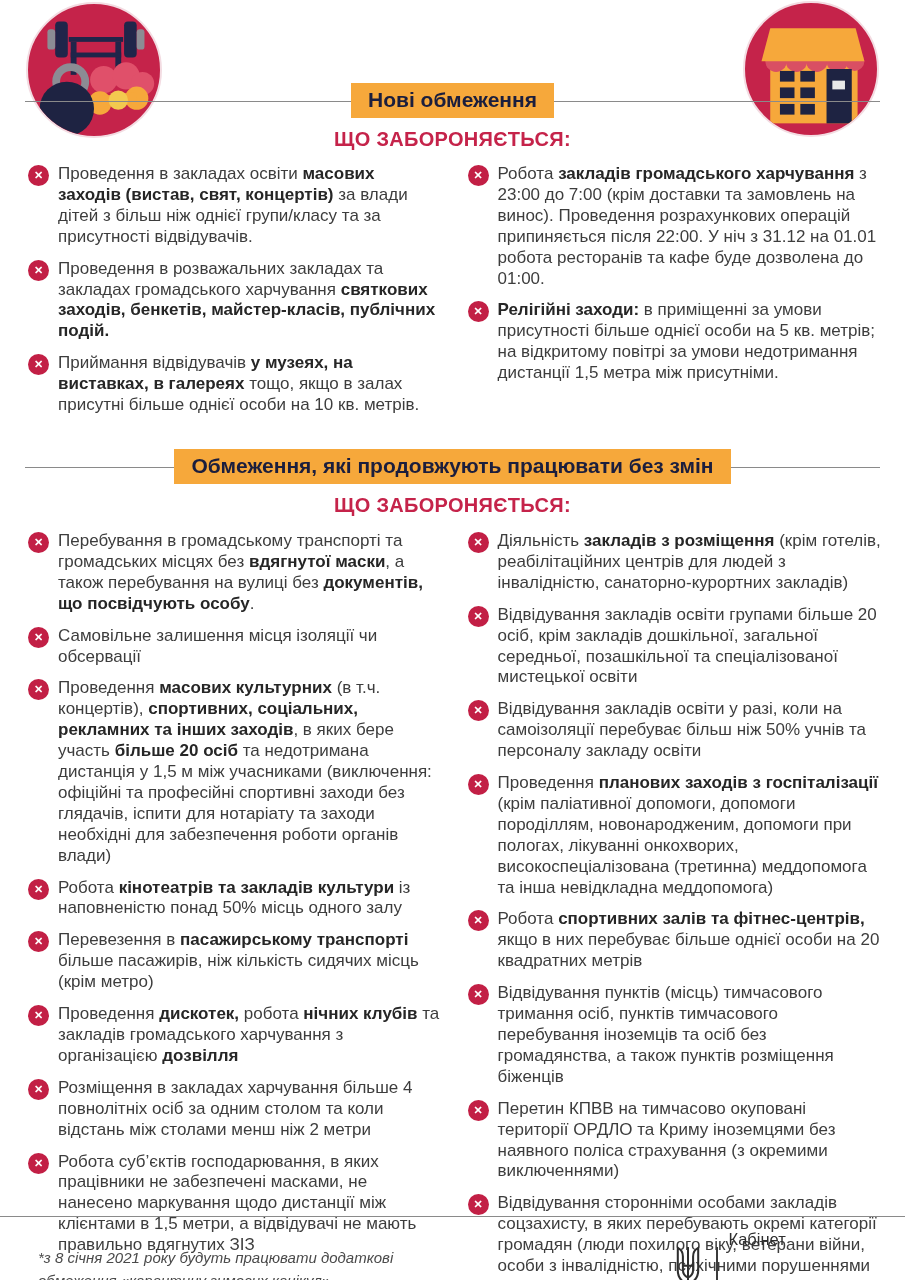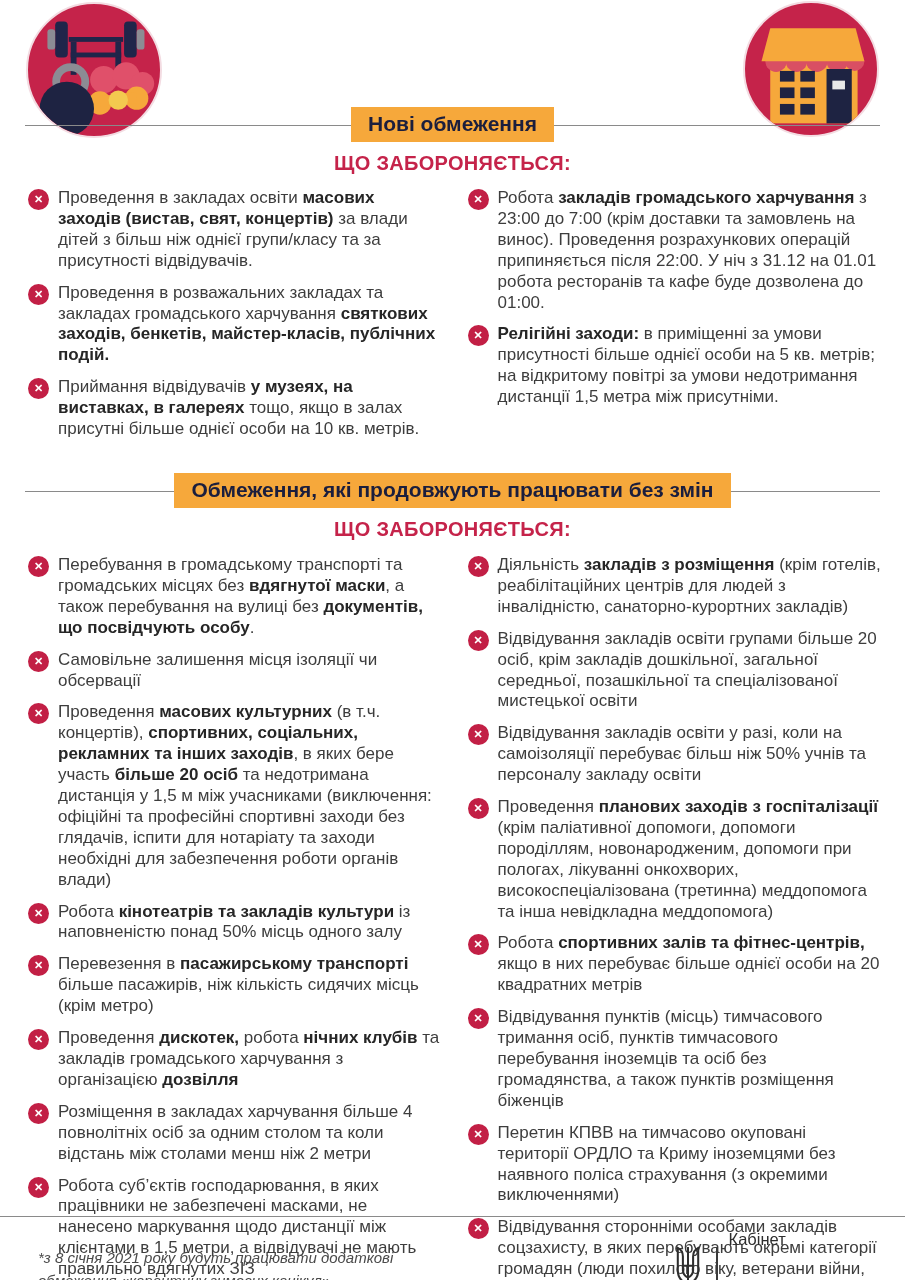--- a/index.html
+++ b/index.html
@@ -18,21 +18,21 @@
   .hcircle.right{right:26px;top:1px;}
   .hcircle svg{display:block;width:100%;height:100%;}
 
   
   .badge-row{position:relative;text-align:center;height:36px;}
   .badge-row .rule{position:absolute;left:25px;right:25px;top:50%;border-top:1.5px solid #8a8a8a;}
   .badge{position:relative;display:inline-block;background:#f6a83b;color:#1b1e3d;
          font-weight:bold;font-size:21px;padding:5px 17px 6px;z-index:2;}
   .prohibit{ text-align:center;color:#c5234a;font-weight:bold;font-size:20px;letter-spacing:.3px;}
 
-  .sec1-badge{margin-top:107px;}
+  .sec1-badge{margin-top:83px;}
   .sec1-prohibit{margin:9px 0 13px;}
   .sec2-badge{margin-top:22px;}
   .sec2-prohibit{margin:9px 0 14px;}
 
   
   .cols{display:grid;grid-template-columns:1fr 1fr;column-gap:26px;padding:0 24px 0 28px;}
   .item{display:flex;gap:9px;margin-bottom:11px;}
   .item p{margin:0;font-size:17px;line-height:1.23;color:#3d3d3d;}
   .item .b{font-weight:bold;color:#262626;}
   .xmark{flex:0 0 auto;width:21px;height:21px;margin-top:1px;border-radius:50%;background:#c21f45;

